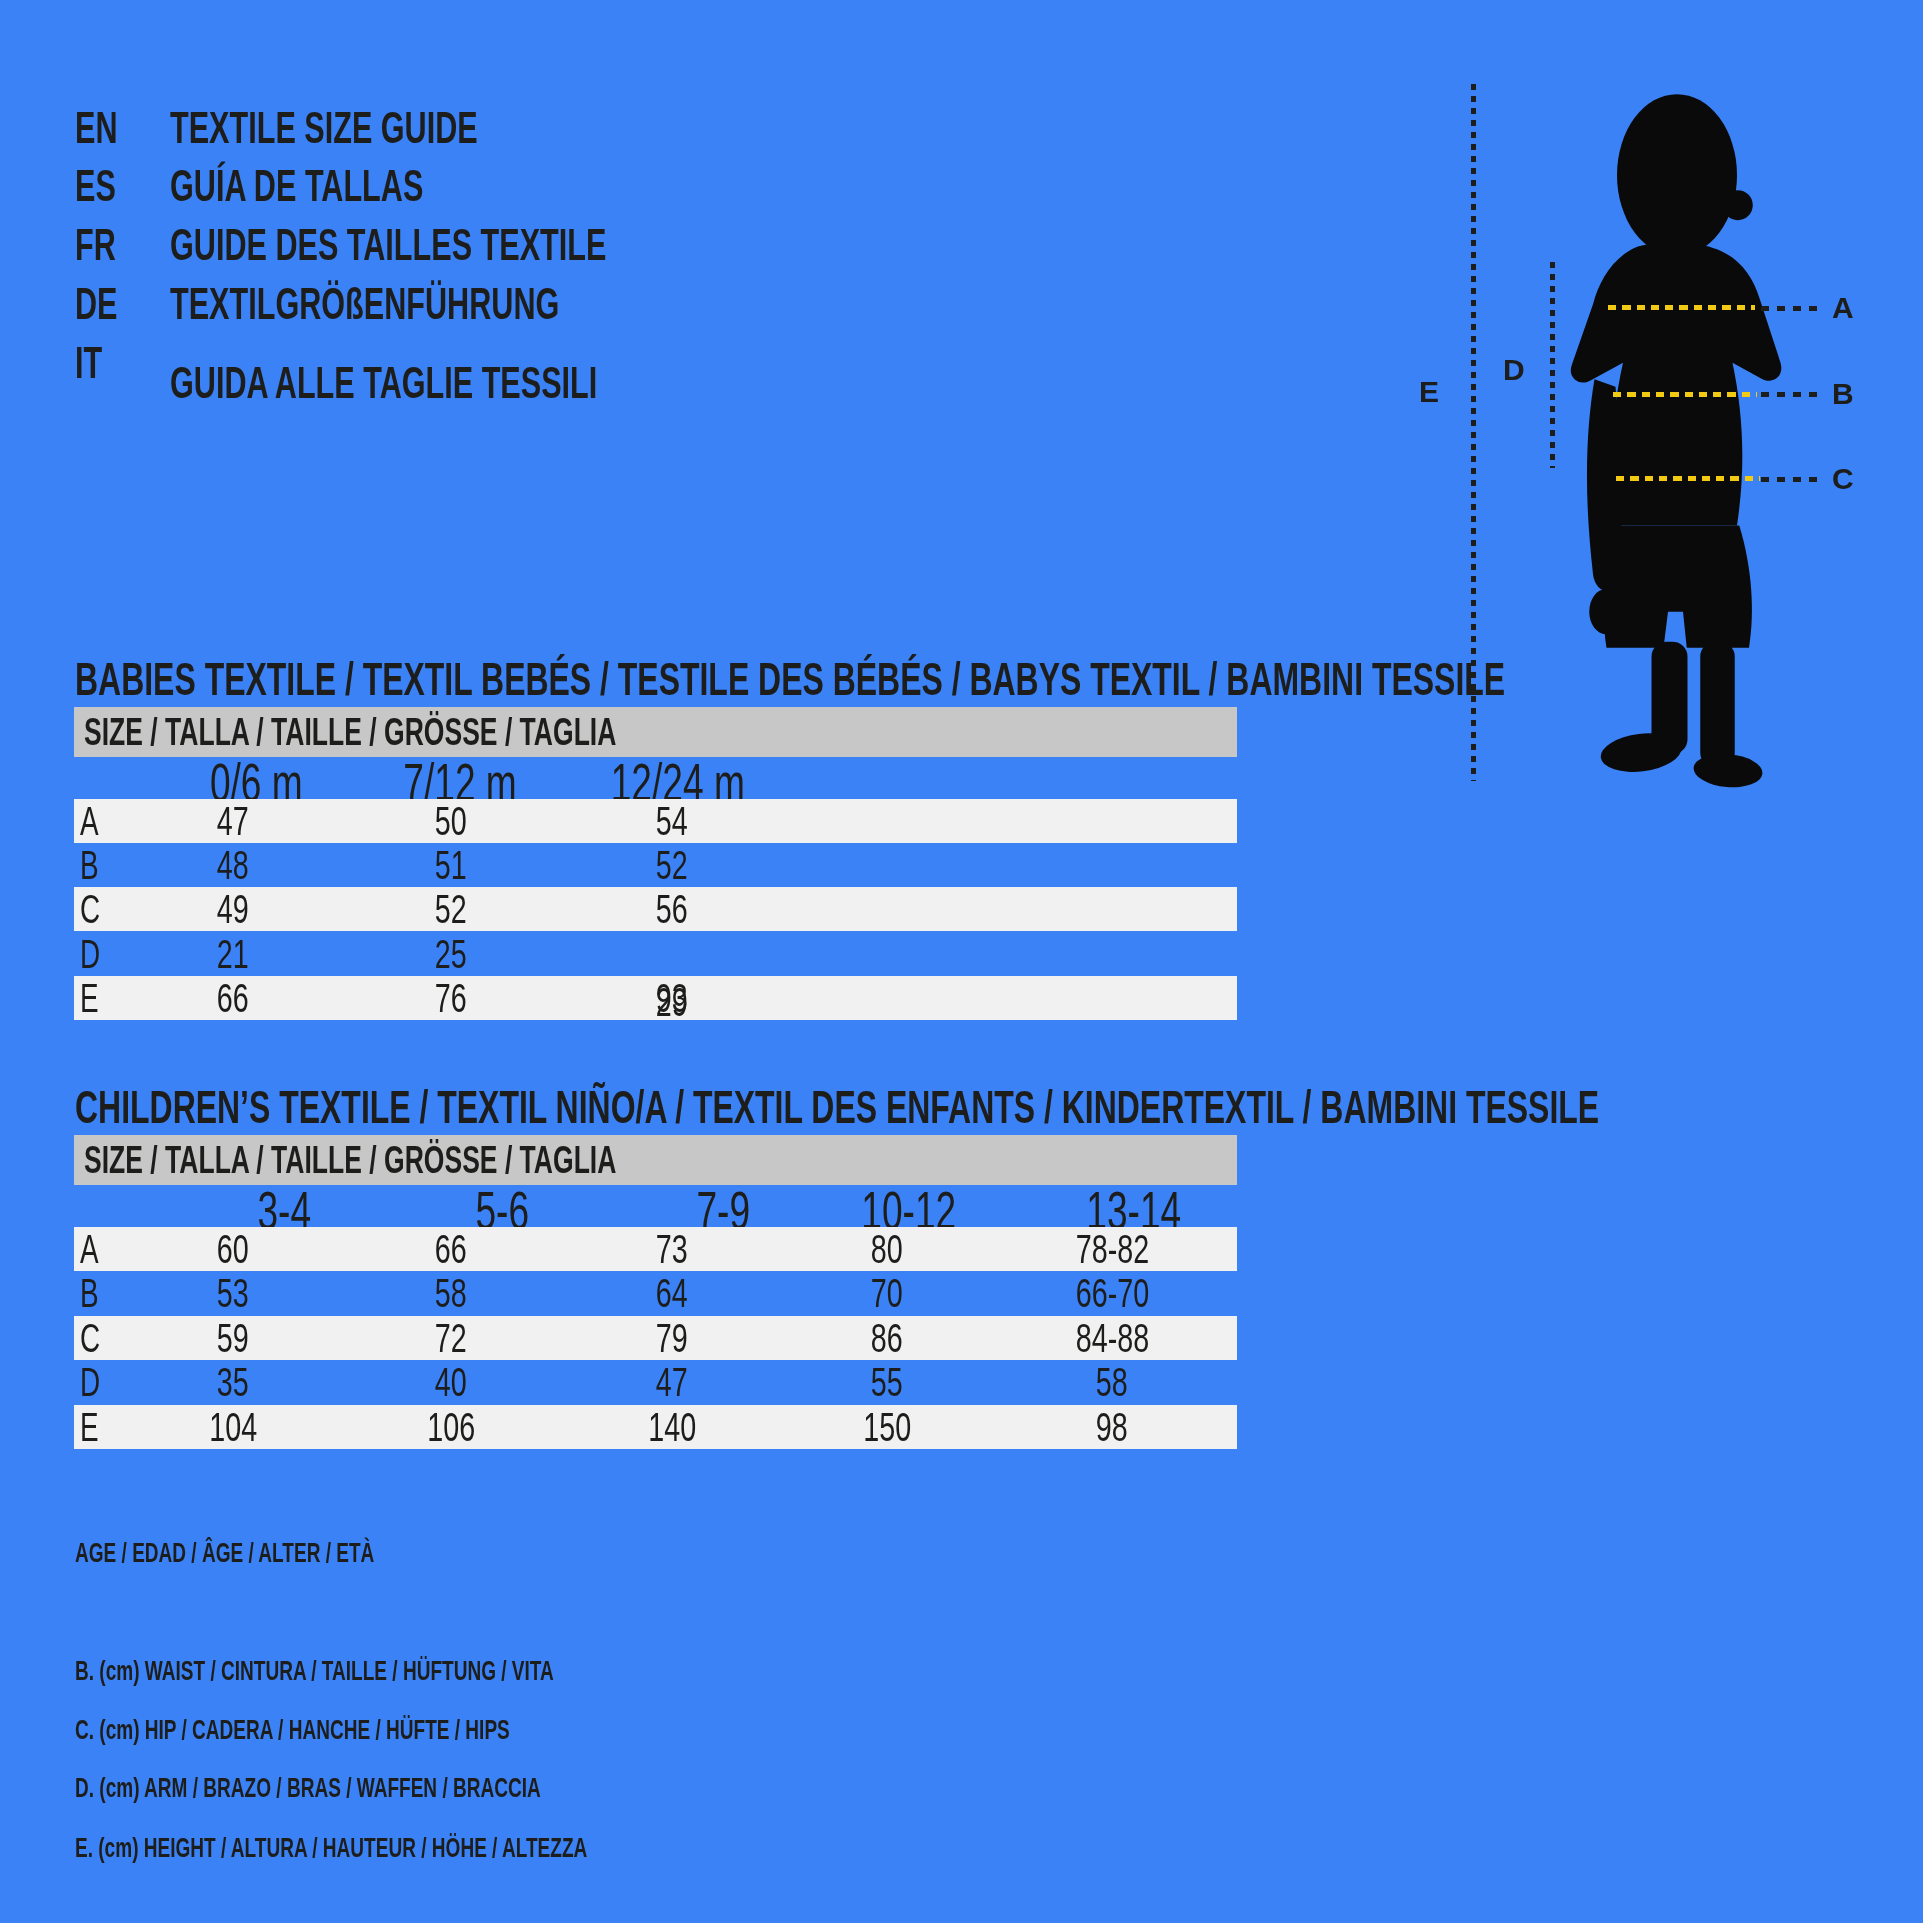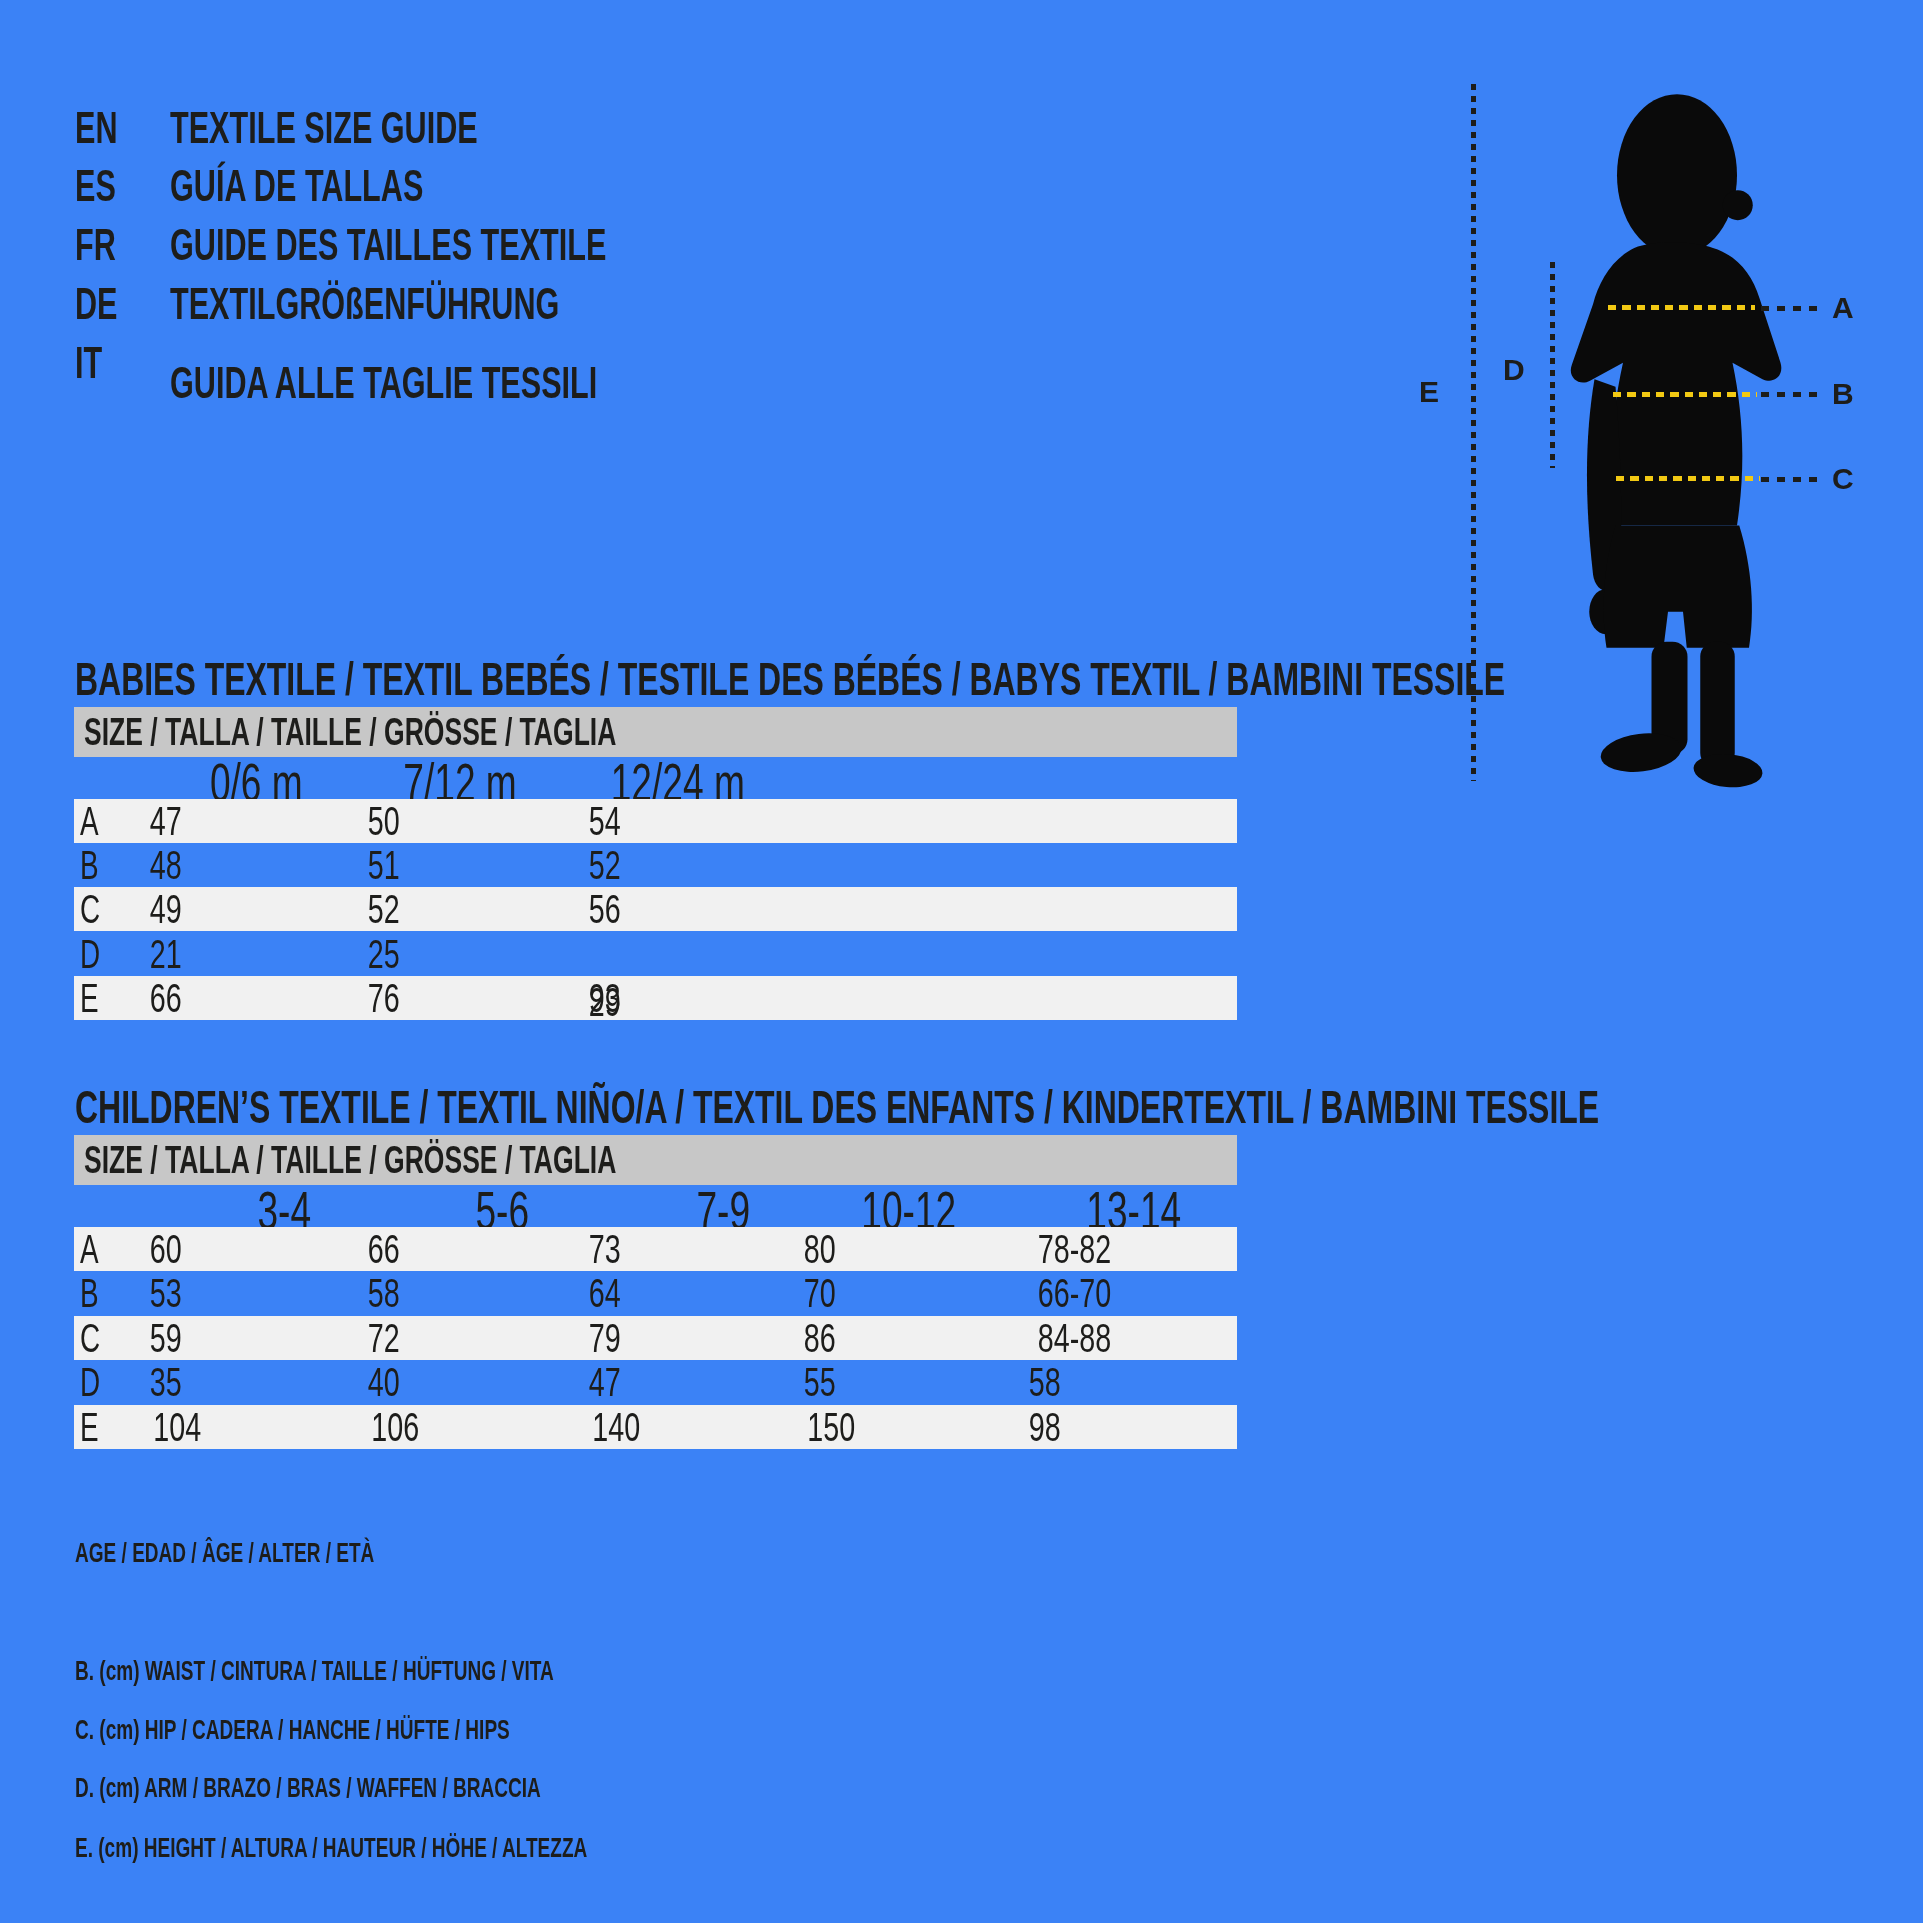--- a/index.html
+++ b/index.html
@@ -15,21 +15,21 @@
   .abs{position:absolute;}
   
   .cnd{display:inline-block;transform:scaleX(0.68);transform-origin:0 50%;white-space:nowrap;}
   .cndc{display:inline-block;transform:scaleX(0.70);transform-origin:50% 50%;white-space:nowrap;}
   .lang-line{height:48px;line-height:48px;font-size:45px;font-weight:700;}
   .sec-title{height:48px;line-height:48px;font-size:47px;font-weight:700;}
   .bar{background:var(--bar);width:1163px;height:50px;line-height:50px;padding-left:9.8px;font-size:39px;font-weight:700;}
   .colhead{width:180px;height:39px;line-height:39px;font-size:53px;font-weight:400;text-align:right;}
   .rowstripe{background:var(--stripe);width:1163px;height:44px;}
   .rowlabel{width:90px;height:44px;line-height:44px;font-size:41px;font-weight:400;text-align:left;}
-  .cell{width:180px;height:52px;line-height:44px;font-size:41px;font-weight:400;text-align:left;}
+  .cell{width:180px;height:52px;line-height:44px;font-size:41px;font-weight:400;text-align:center;}
   .legend-line{height:48px;line-height:48px;font-size:28px;font-weight:700;}
   .figlabel{font-size:30px;font-weight:700;line-height:36px;}
   .vdots{width:4.5px;background:repeating-linear-gradient(to bottom,var(--ink) 0 6px,transparent 6px 12px);}
   .ydash{height:5.3px;background:repeating-linear-gradient(to right,var(--accent) 0 8.3px,transparent 8.3px 14.3px);}
   .kdash{height:4.5px;background:repeating-linear-gradient(to right,var(--ink) 0 8.3px,transparent 8.3px 16px);}
 </style>
 </head>
 <body>
 
 <div id="canvas">

